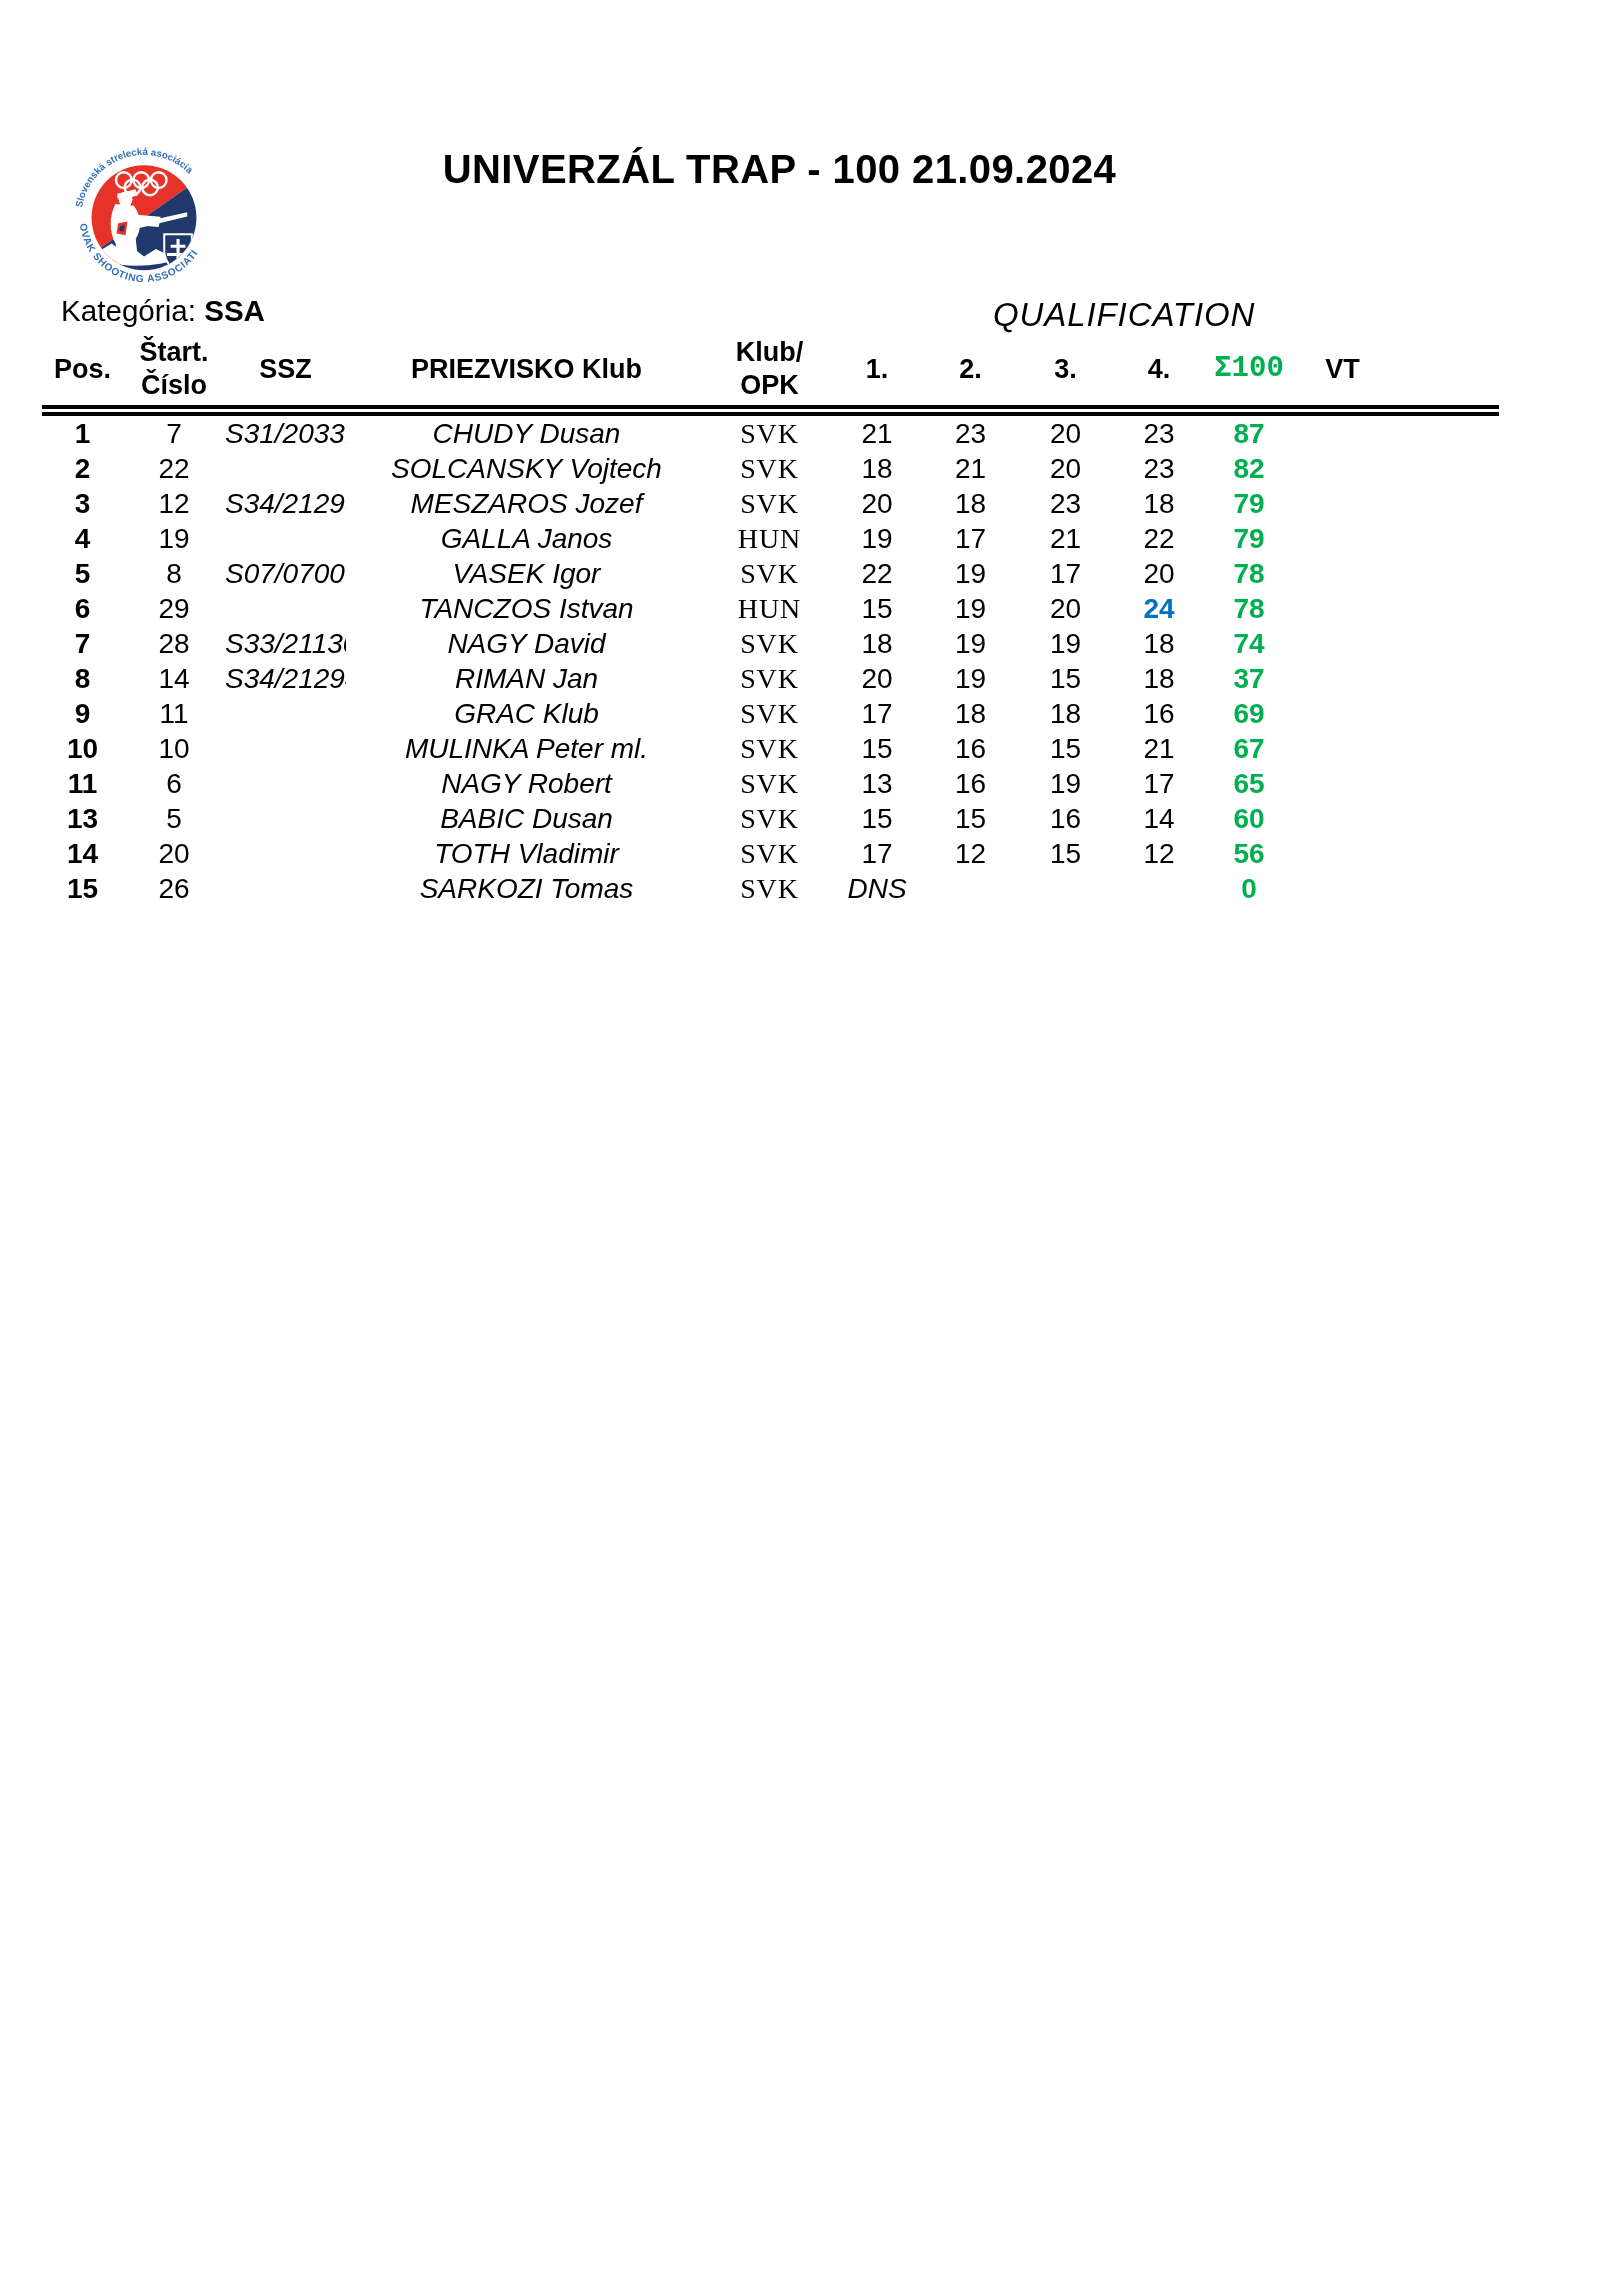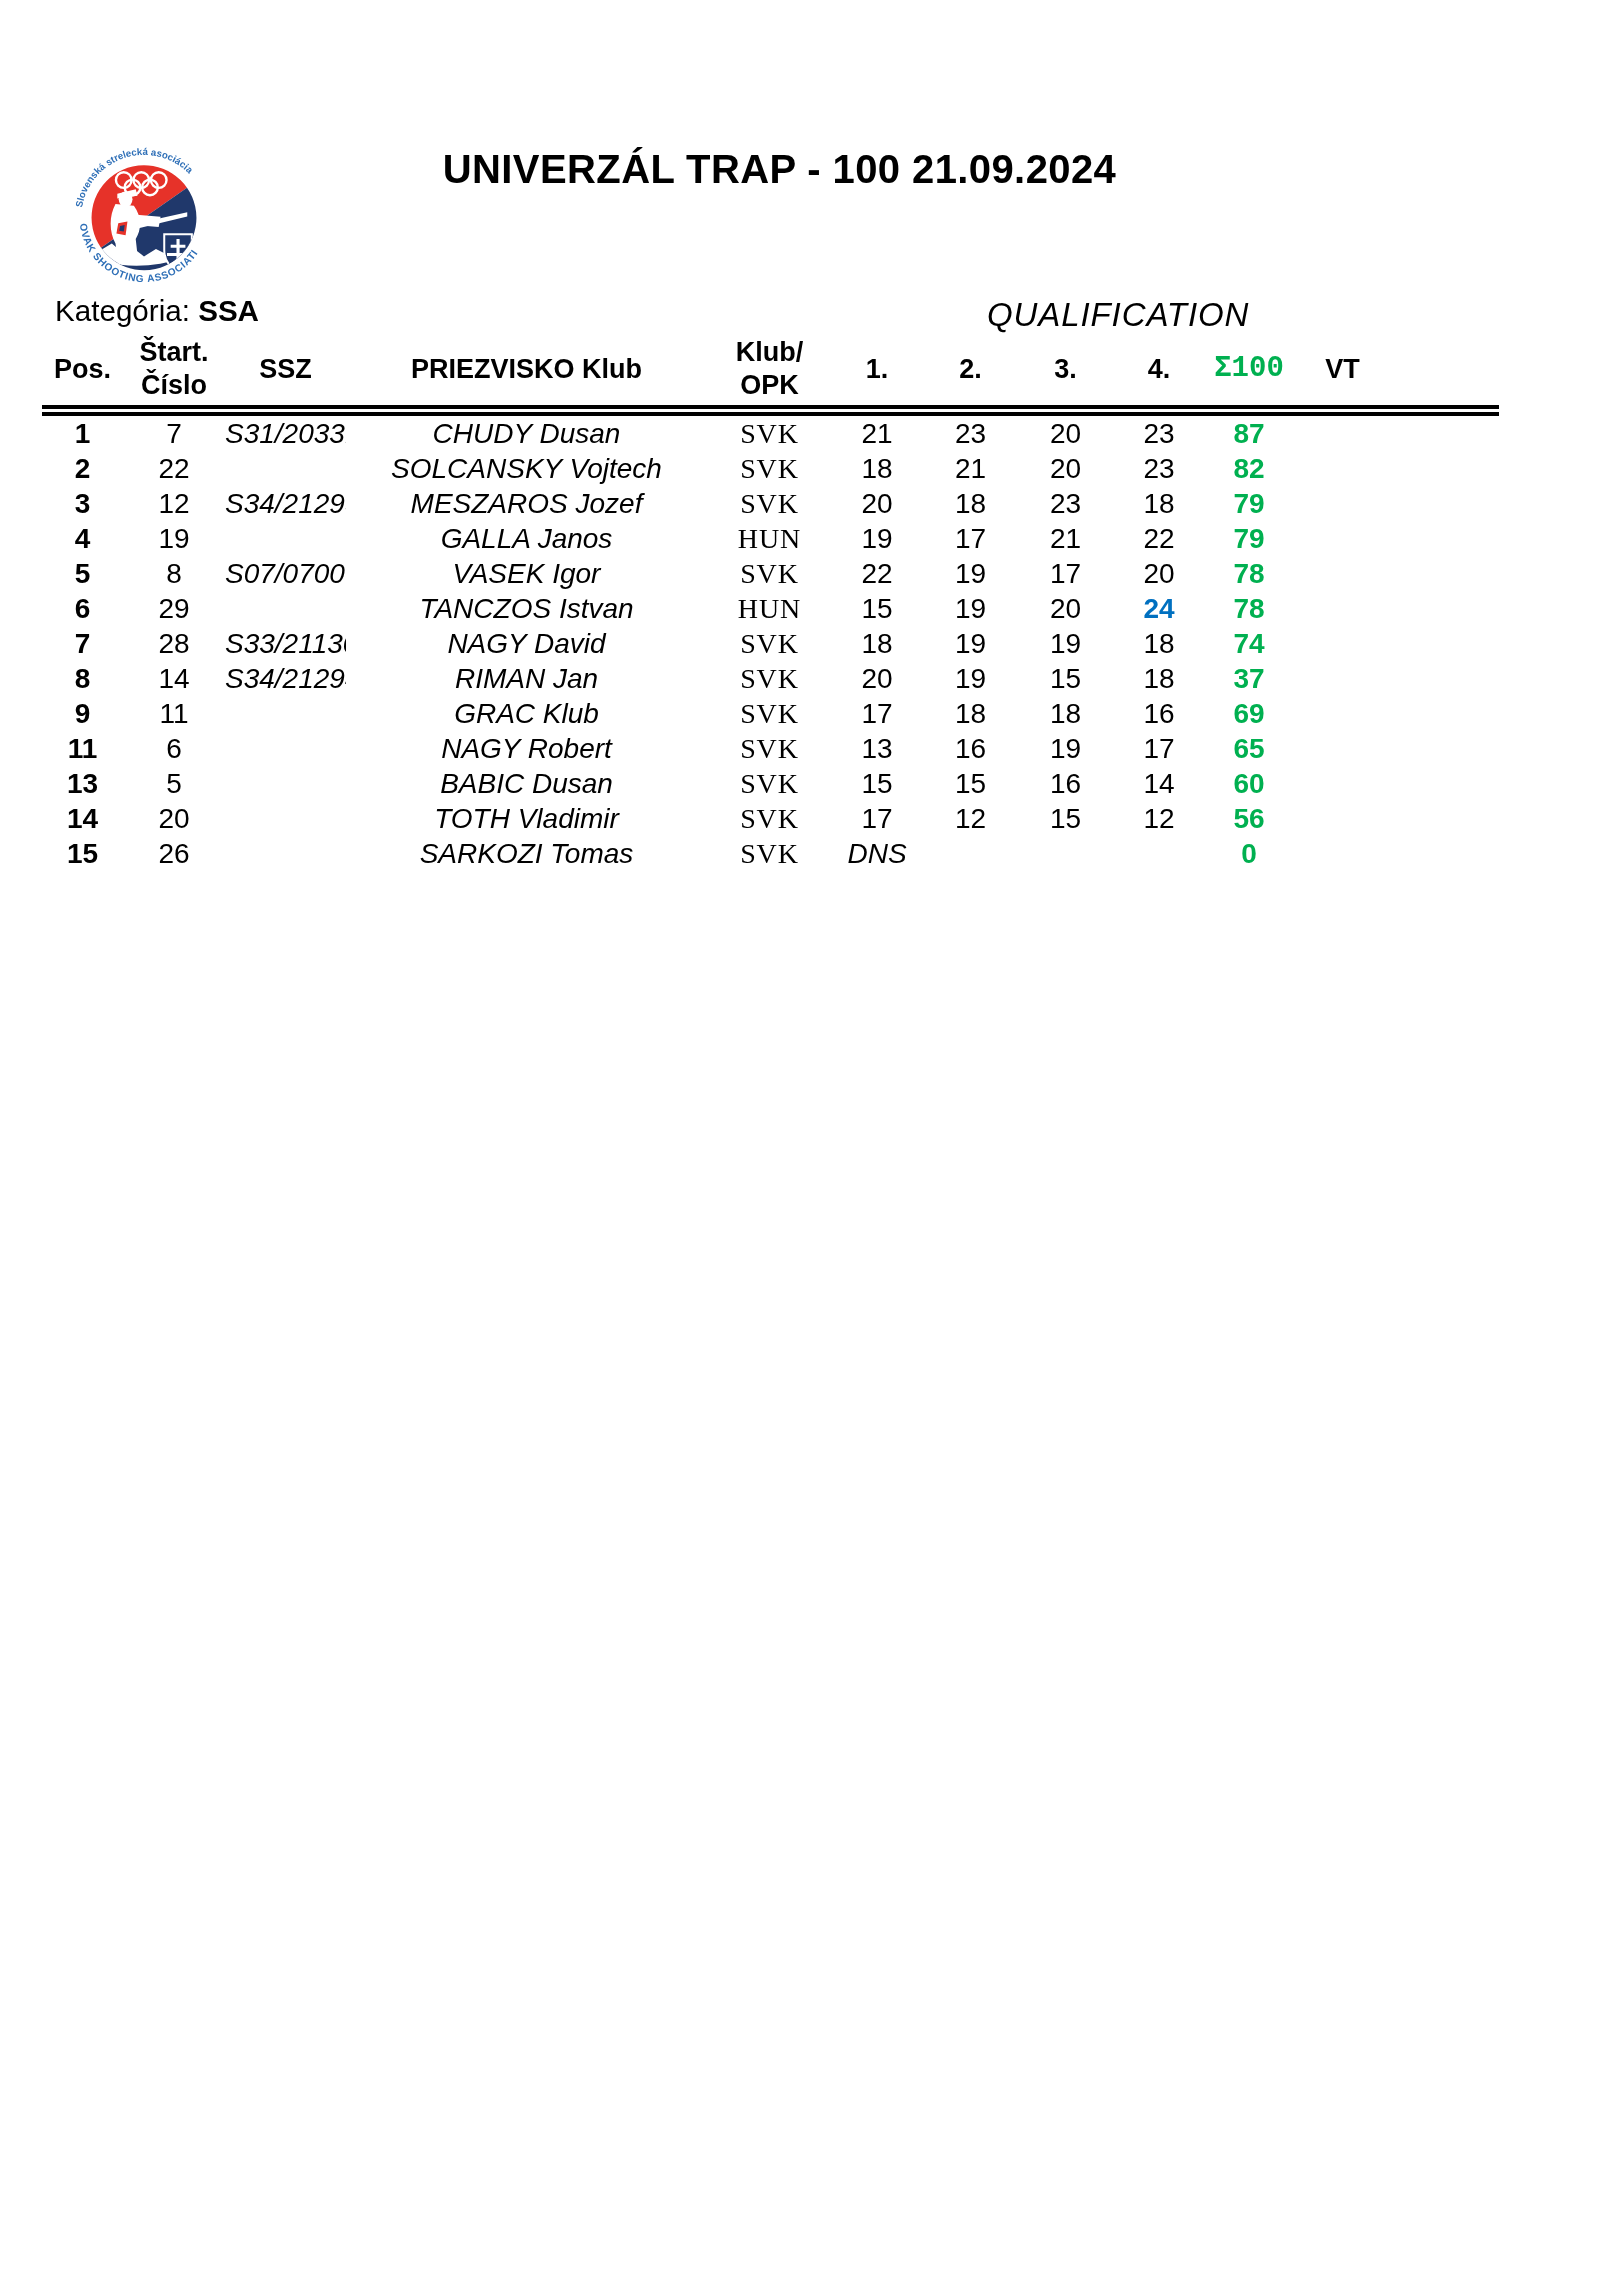--- a/index.html
+++ b/index.html
@@ -9,21 +9,21 @@
   }
   
   .logo { position:absolute; left:75px; top:146px; width:138px; height:138px; }
   .logo .arc-text { fill:var(--logoblue); font-weight:bold; }
   
   .titles { position:absolute; left:51px; top:146px; width:1457px; text-align:center; line-height:1.15; }
   .title-line1 { font-size:33px; }
   .title-line1 .b { font-weight:bold; }
   .title-line2 { font-size:40px; font-weight:bold; margin-top:0; letter-spacing:0.4px; }
   
-  .meta { position:absolute; left:4px; top:294px; width:1349px; height:36px; }
+  .meta { position:absolute; left:10px; top:294px; width:1349px; height:36px; }
   .kategoria { position:absolute; left:51px; top:0; font-size:29.6px; }
   .kategoria .b { font-weight:bold; }
   .qual { position:absolute; left:983px; top:1.8px; font-size:33px; font-style:italic; letter-spacing:0.9px; }
   
   table.results {
     position:absolute; left:42px; top:333px; width:1457px;
     border-collapse:collapse; table-layout:fixed;
   }
   table.results th {
     font-weight:bold; font-size:27px; line-height:1.22; white-space:pre-line;
@@ -262,20 +262,34 @@
           <td class="col-club">SVK</td>
           <td class="col-r1">17</td>
           <td class="col-r2">18</td>
           <td class="col-r3">18</td>
           <td class="col-r4">16</td>
           <td class="col-total">69</td>
           <td class="col-vt"></td>
           <td class="col-filler"></td>
         </tr>
         <tr>
+          <td class="col-pos">10</td>
+          <td class="col-start">10</td>
+          <td class="col-ssz"></td>
+          <td class="col-name">MULINKA Peter ml.</td>
+          <td class="col-club">SVK</td>
+          <td class="col-r1">15</td>
+          <td class="col-r2">16</td>
+          <td class="col-r3">15</td>
+          <td class="col-r4">21</td>
+          <td class="col-total">67</td>
+          <td class="col-vt"></td>
+          <td class="col-filler"></td>
+        </tr>
+        <tr>
           <td class="col-pos">11</td>
           <td class="col-start">6</td>
           <td class="col-ssz"></td>
           <td class="col-name">NAGY Robert</td>
           <td class="col-club">SVK</td>
           <td class="col-r1">13</td>
           <td class="col-r2">16</td>
           <td class="col-r3">19</td>
           <td class="col-r4">17</td>
           <td class="col-total">65</td>

